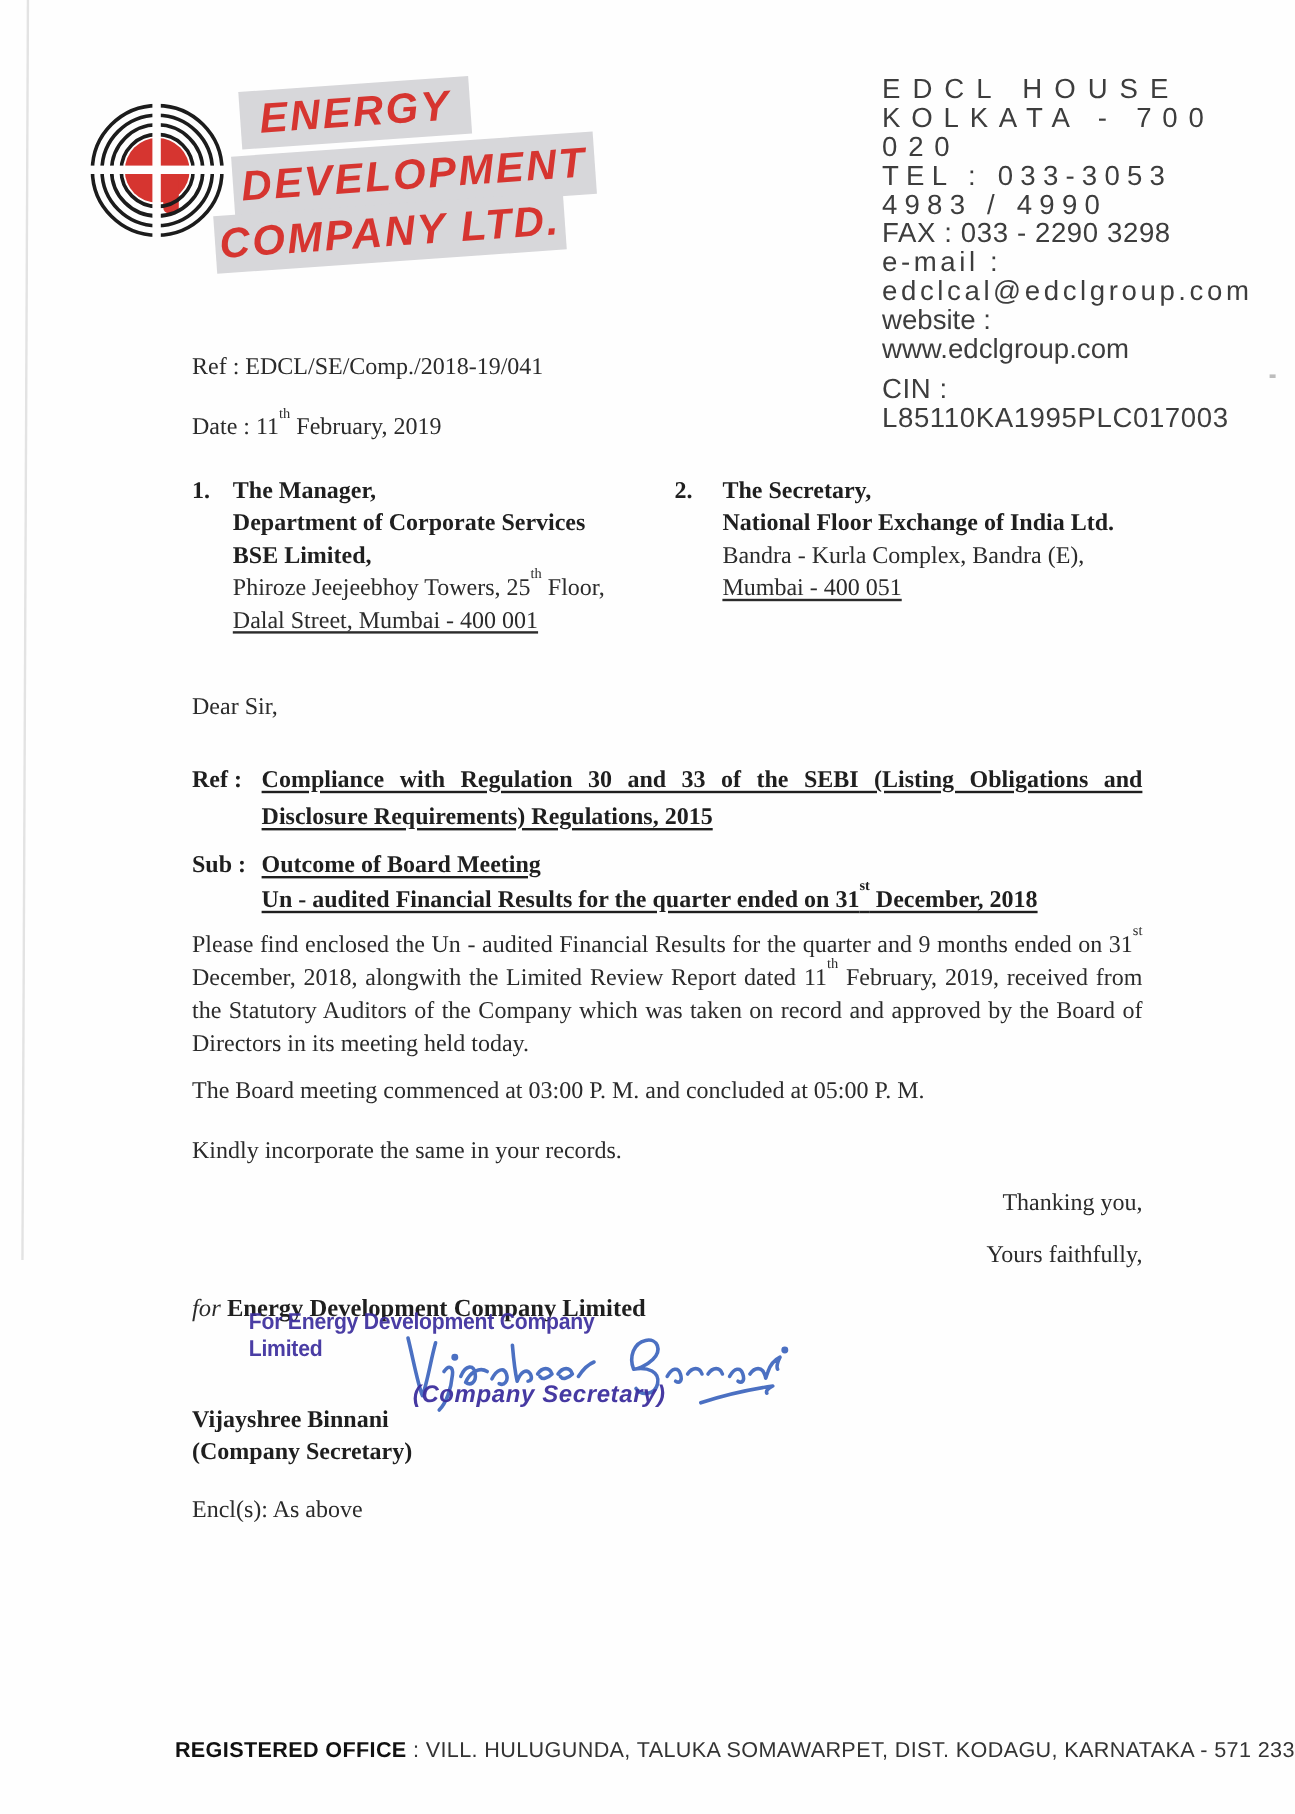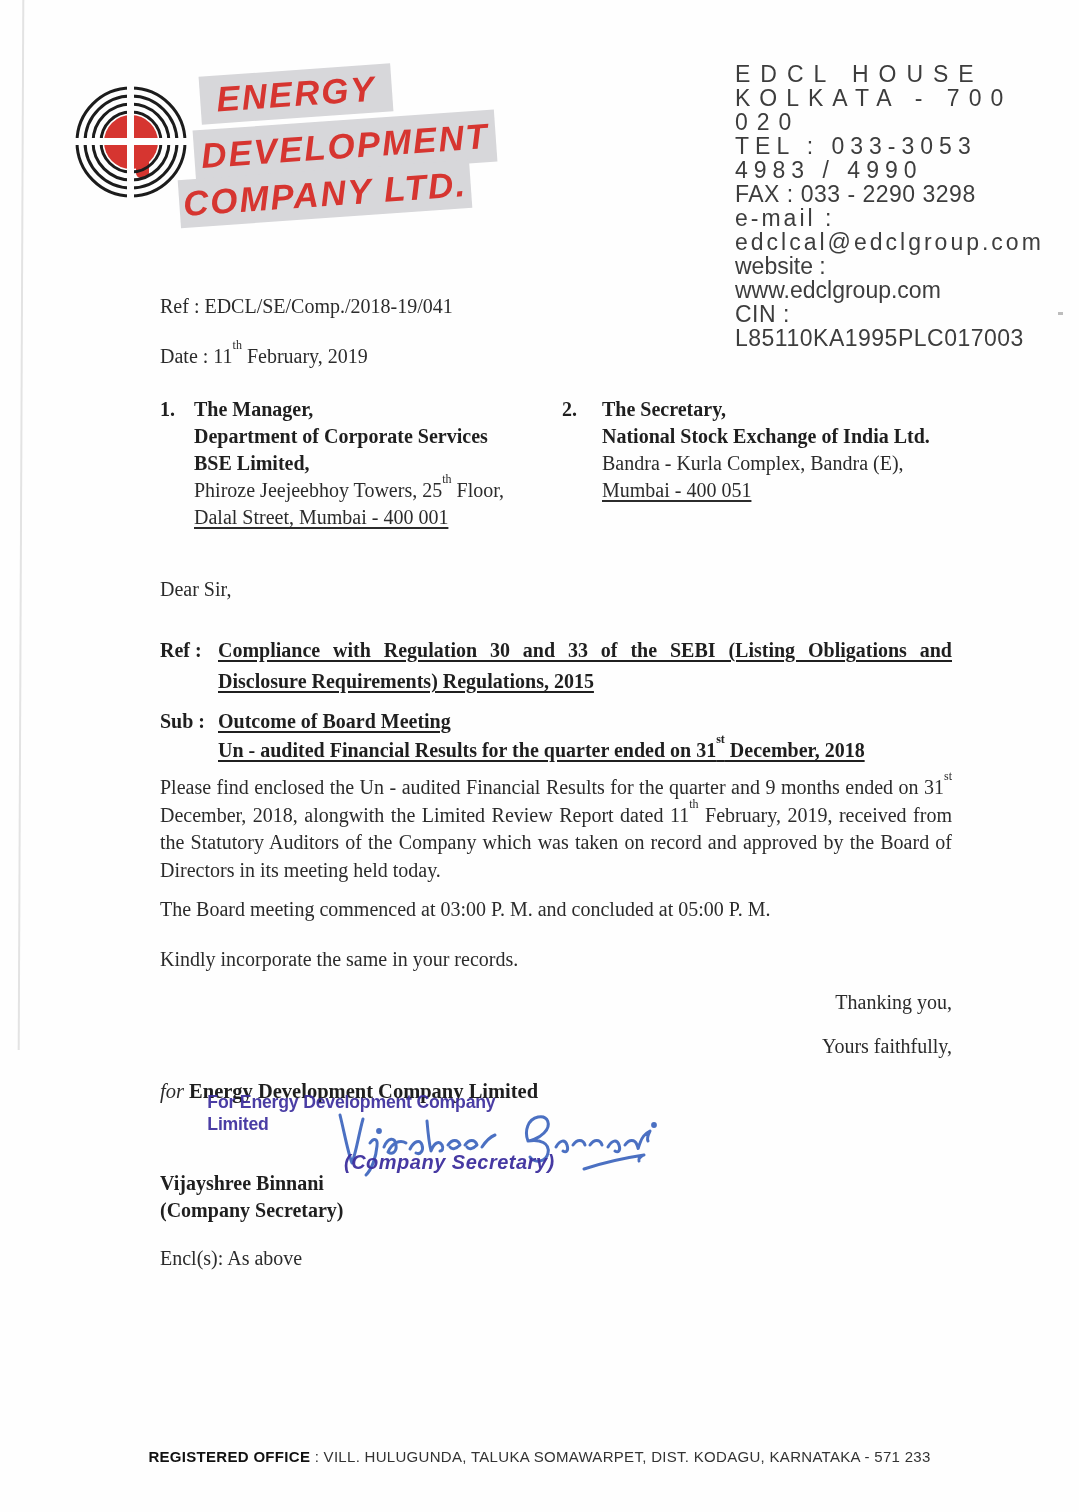--- a/index.html
+++ b/index.html
@@ -23,21 +23,21 @@
 
   .addr { position:absolute; left:735px; top:62px; width:302px;
     font-family:"Liberation Sans", sans-serif; font-size:23px; line-height:24px; color:#3d3d3d; }
   .addr-line:nth-child(1) { letter-spacing:10px; }
   .addr-line:nth-child(2) { letter-spacing:9px; }
   .addr-line:nth-child(3) { letter-spacing:6px; }
   .addr-line:nth-child(4) { letter-spacing:0.5px; }
   .addr-line:nth-child(5) { letter-spacing:3px; }
   .addr-line:nth-child(6) { letter-spacing:0px; }
   .addr-line:nth-child(7) { letter-spacing:0.5px; }
-  .cin { margin-top:0; letter-spacing:0.5px; }
+  .cin { margin-top:10px; letter-spacing:0.5px; }
 
   
   .content { position:absolute; left:160px; top:282px; width:792px; font-size:20px; }
   .b { font-weight:bold; color:#1f1f1f; }
   .i { font-style:italic; }
   .u { text-decoration:underline; text-underline-offset:3px; text-decoration-thickness:1.5px; }
   sup { font-size:12px; position:relative; top:-6px; line-height:0; }
 
   .ref-line  { margin-top:10px; line-height:28px; }
   .date-line { margin-top:22px; line-height:28px; }
@@ -72,22 +72,22 @@
     color:var(--stamp); letter-spacing:-0.2px; transform:scale(0.98,1.06); opacity:0.93; }
   .sig-svg { position:absolute; left:172px; top:0px; width:392px; height:78px; }
   .stamp2 { position:absolute; left:184px; top:46px;
     font-family:"Liberation Sans", sans-serif; font-weight:bold; font-style:italic;
     font-size:20px; color:var(--stamp); letter-spacing:0.5px; opacity:0.95; }
 
   .name-line, .desig-line { line-height:27px; }
   .encl { margin-top:20px; line-height:28px; }
 
   
-  .footer { position:absolute; left:0; top:1448px; width:100%; text-align:center;
-    font-family:"Liberation Sans", sans-serif; font-size:15px; letter-spacing:0.3px; color:#333; }
+  .footer { position:absolute; left:0; top:1448px; width:100%; text-align:right;
+    font-family:"Liberation Sans", sans-serif; font-size:18px; letter-spacing:0.3px; color:#333; }
   .footer .b { color:#111; }
 </style>
 </head>
 <body>
 
 <div class="page">
 
   <div class="scan-line"></div>
   <div class="scan-tick"></div>
 
@@ -137,21 +137,21 @@
           <div class="b">Department of Corporate Services</div>
           <div class="b">BSE Limited,</div>
           <div><span>Phiroze Jeejeebhoy Towers, 25</span><sup>th</sup><span> Floor,</span></div>
           <div class="u">Dalal Street, Mumbai - 400 001</div>
         </div>
       </div>
       <div class="recipient rec-2">
         <div class="num b">2.</div>
         <div class="lines">
           <div class="b">The Secretary,</div>
-          <div class="b">National Stock Exchange of India Ltd.</div>
+          <div class="b">National Floor Exchange of India Ltd.</div>
           <div>Bandra - Kurla Complex, Bandra (E),</div>
           <div class="u">Mumbai - 400 051</div>
         </div>
       </div>
     </div>
 
     <div class="salutation">Dear Sir,</div>
 
     <div class="hrow">
       <div class="hlabel b">Ref :</div>

